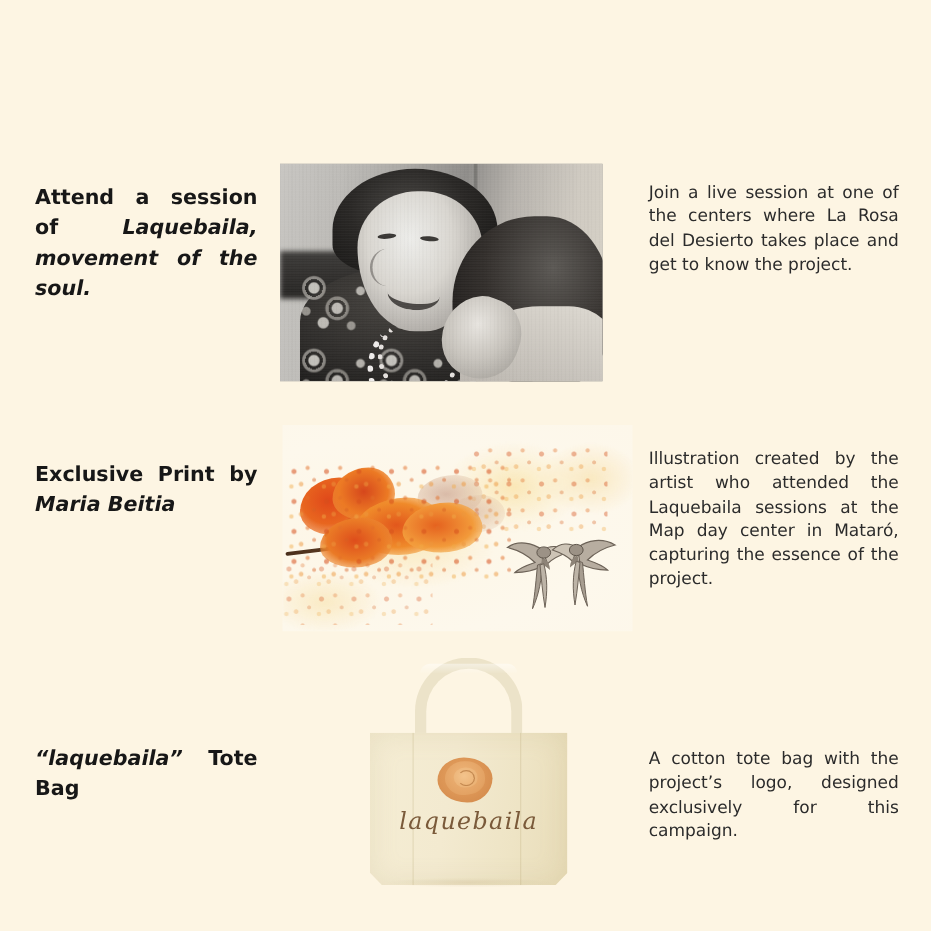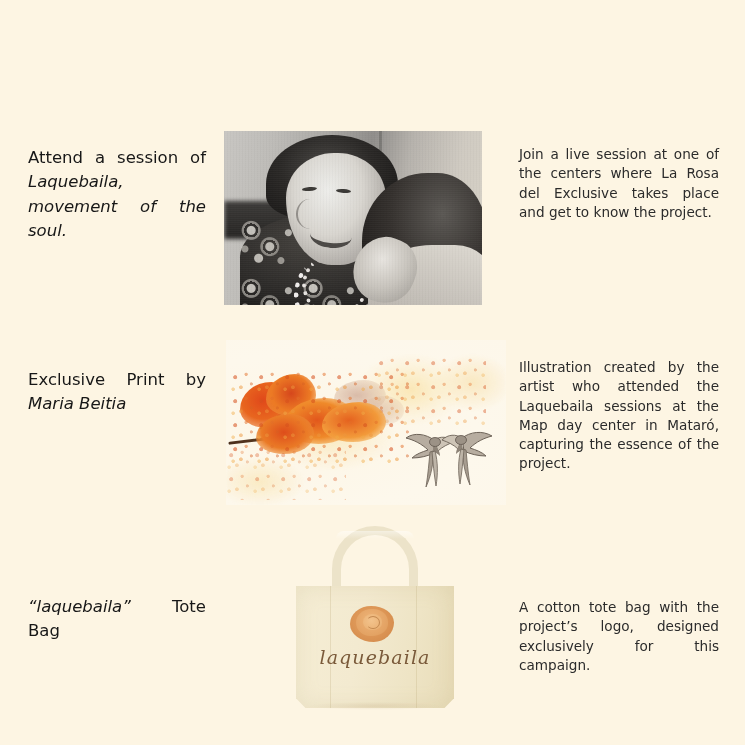--- a/index.html
+++ b/index.html
@@ -45,21 +45,21 @@
   #row-print     { top: 336px; height: 180px; }
   #row-tote      { top: 520px; height: 195px; }
 
   .left-col {
     position: absolute;
     left: 28px;
     width: 178px;
     color: #171717;
     font-size: 16.5px;
     line-height: 1.47;
-    font-weight: normal;
+    font-weight: bold;
     font-family: "DejaVu Sans", sans-serif;
     text-align: justify;
   }
   .right-col {
     position: absolute;
     left: 519px;
     width: 200px;
     color: #2b2b2b;
     font-size: 13.6px;
     line-height: 1.42;
@@ -380,21 +380,21 @@
       <div class="cheek-line b"></div>
       <div class="smile"></div>
       <div class="pearls"></div>
       <div class="pearls2"></div>
       <div class="young-hair"></div>
       <div class="shoulder"></div>
       <div class="young-face"></div>
       <div class="grain"></div>
     </div>
 
-    <div class="right-col" id="session-desc">Join a live session at one of the centers where La Rosa del Exclusive takes place and get to know the project.</div>
+    <div class="right-col" id="session-desc">Join a live session at one of the centers where La Rosa del Desierto takes place and get to know the project.</div>
   </div>
 
   <div class="reward-row" id="row-tote">
 
     <div class="left-col" id="tote-title">
       <span class="ital">“laquebaila”</span><span> Tote Bag</span>
     </div>
 
     <div class="media" id="tote-bag">
       <div class="handle"></div>

